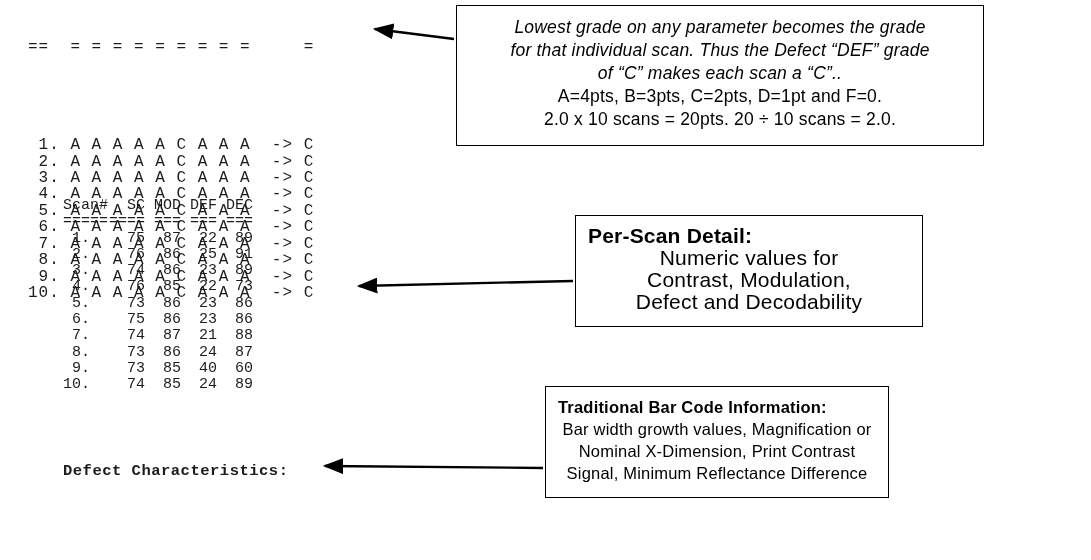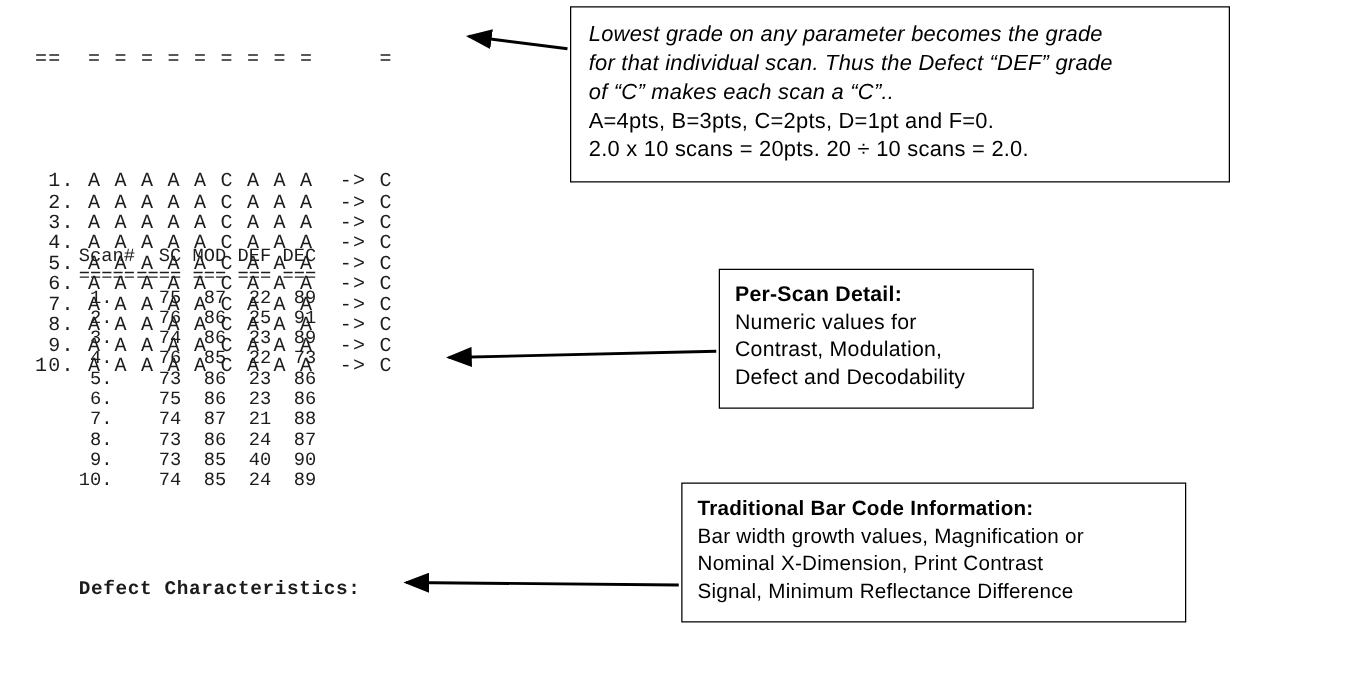--- a/index.html
+++ b/index.html
@@ -66,25 +66,25 @@
     position: absolute;
     background: #ffffff;
     border: 1px solid #000000;
     color: #000000;
     font-size: 17.5px;
     line-height: 23px;
     letter-spacing: 0.2px;
   }
   .callout p { margin: 0; }
   .callout-grading { left: 456px; top: 5px; width: 528px; padding: 10px 14px 14px 14px; }
-  .callout-per-scan { left: 575px; top: 215px; width: 252px; padding: 9px 12px 13px 12px; font-size: 17px; line-height: 22px; }
-  .callout-traditional { left: 545px; top: 386px; width: 404px; padding: 9px 12px 13px 12px; font-size: 16.5px; line-height: 22px; }
+  .callout-per-scan { left: 575px; top: 215px; width: 348px; padding: 9px 12px 13px 12px; font-size: 21px; line-height: 22px; }
+  .callout-traditional { left: 545px; top: 386px; width: 344px; padding: 9px 12px 13px 12px; font-size: 16.5px; line-height: 22px; }
   .heading { font-weight: bold; }
   .italic { font-style: italic; }
-  .pre-line { white-space: pre-line; }
+  .pre-line { white-space: pre-line; text-align: center; }
   
   #arrows {
     position: absolute;
     inset: 0;
     width: 100%;
     height: 100%;
     pointer-events: none;
   }
 </style>
 </head>
@@ -172,21 +172,21 @@
         <span class="tcell">73</span>
         <span class="tcell">86</span>
         <span class="tcell">24</span>
         <span class="tcell">87</span>
       </div>
         <div class="trow">
         <span class="tcell"> 9.</span>
         <span class="tcell">73</span>
         <span class="tcell">85</span>
         <span class="tcell">40</span>
-        <span class="tcell">90</span>
+        <span class="tcell">60</span>
       </div>
         <div class="trow">
         <span class="tcell">10.</span>
         <span class="tcell">74</span>
         <span class="tcell">85</span>
         <span class="tcell">24</span>
         <span class="tcell">89</span>
       </div>
       </div>
   </div>

